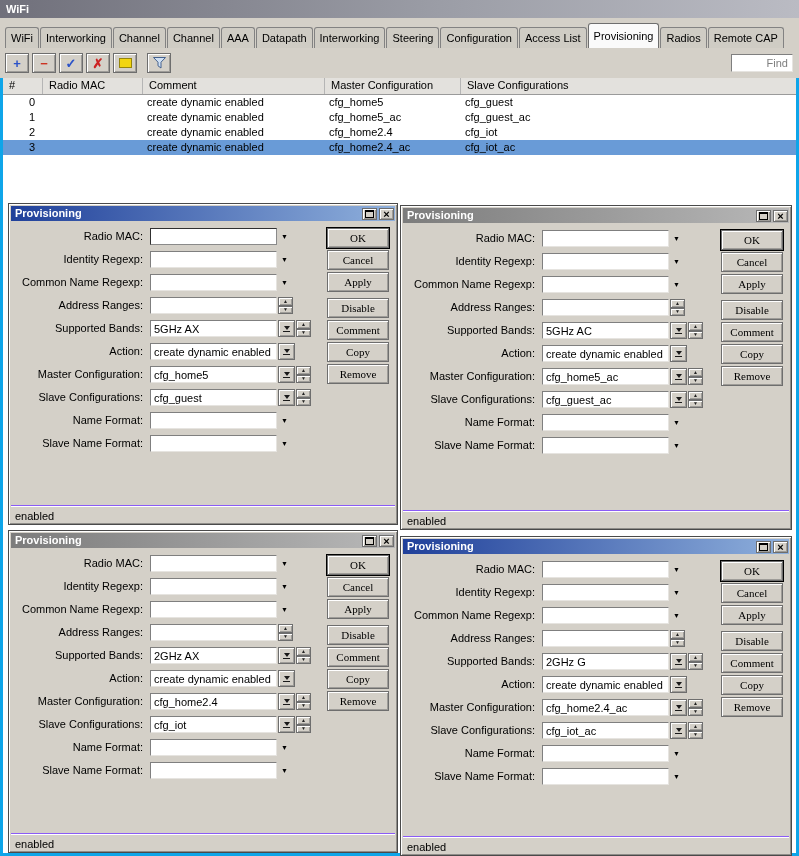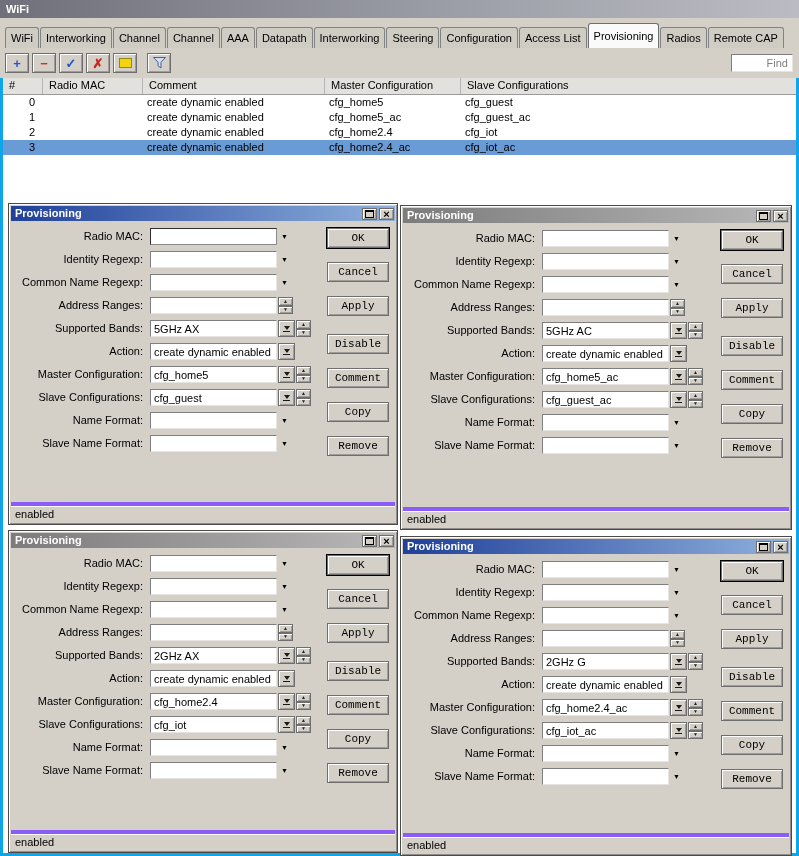--- a/index.html
+++ b/index.html
@@ -75,26 +75,26 @@
   .fld{width:127px;height:17px;box-sizing:border-box;font-size:11px;padding:0 3px;font-family:inherit}
   .flat-arrow{width:15px;font-size:7px;line-height:17px;text-align:center;color:#000;cursor:pointer}
   .combo{width:17px;height:17px;margin-left:1px;display:inline-flex;flex-direction:column;
          align-items:center;justify-content:center;padding:0;cursor:pointer}
   .tri{width:0;height:0;border-left:3px solid transparent;border-right:3px solid transparent;border-top:4px solid #1a1a1a}
   .cbar{width:7px;height:1px;background:#1a1a1a;margin-top:1px}
   .updown{width:15px;height:17px;margin-left:1px;display:inline-flex;flex-direction:column}
   .ud{flex:1 1 50%;font-size:5px;line-height:5px;padding:0;display:flex;align-items:center;justify-content:center;color:#222;cursor:pointer}
 
   .btncol{width:68px;flex:0 0 68px;display:flex;flex-direction:column;padding:0 4px 0 2px;box-sizing:border-box}
-  .dbtn{height:20px;flex:0 0 20px;margin-bottom:14px;font-size:11px;font-family:Liberation Mono, monospace;cursor:pointer}
+  .dbtn{height:20px;flex:0 0 20px;margin-bottom:2px;font-size:11px;font-family:Liberation Serif, serif;cursor:pointer}
   .dbtn.default{box-shadow:0 0 0 1px #000,inset 1px 1px 0 #fff,inset -1px -1px 0 #9e9c98}
   .dbtn.gap{margin-top:4px}
 
-  .dlg-status{flex:0 0 16px;margin-top:auto;border-top:4px solid #8b5cf6;box-shadow:inset 0 1px 0 #fff;
-              display:flex;align-items:center;font-size:11px;padding:0 4px}
+  .dlg-status{flex:0 0 16px;margin-top:auto;border-top:1px solid #8b5cf6;box-shadow:inset 0 1px 0 #fff;
+              display:flex;align-items:flex-end;font-size:11px;padding:0 4px}
 
   
   .dlg0 .frow:first-child .fld{border-color:#303030 #8a8a8a #8a8a8a #303030}
 </style>
 </head>
 <body>
 
 <div class="screen">
   <div class="titlebar">
     <span>WiFi</span>

